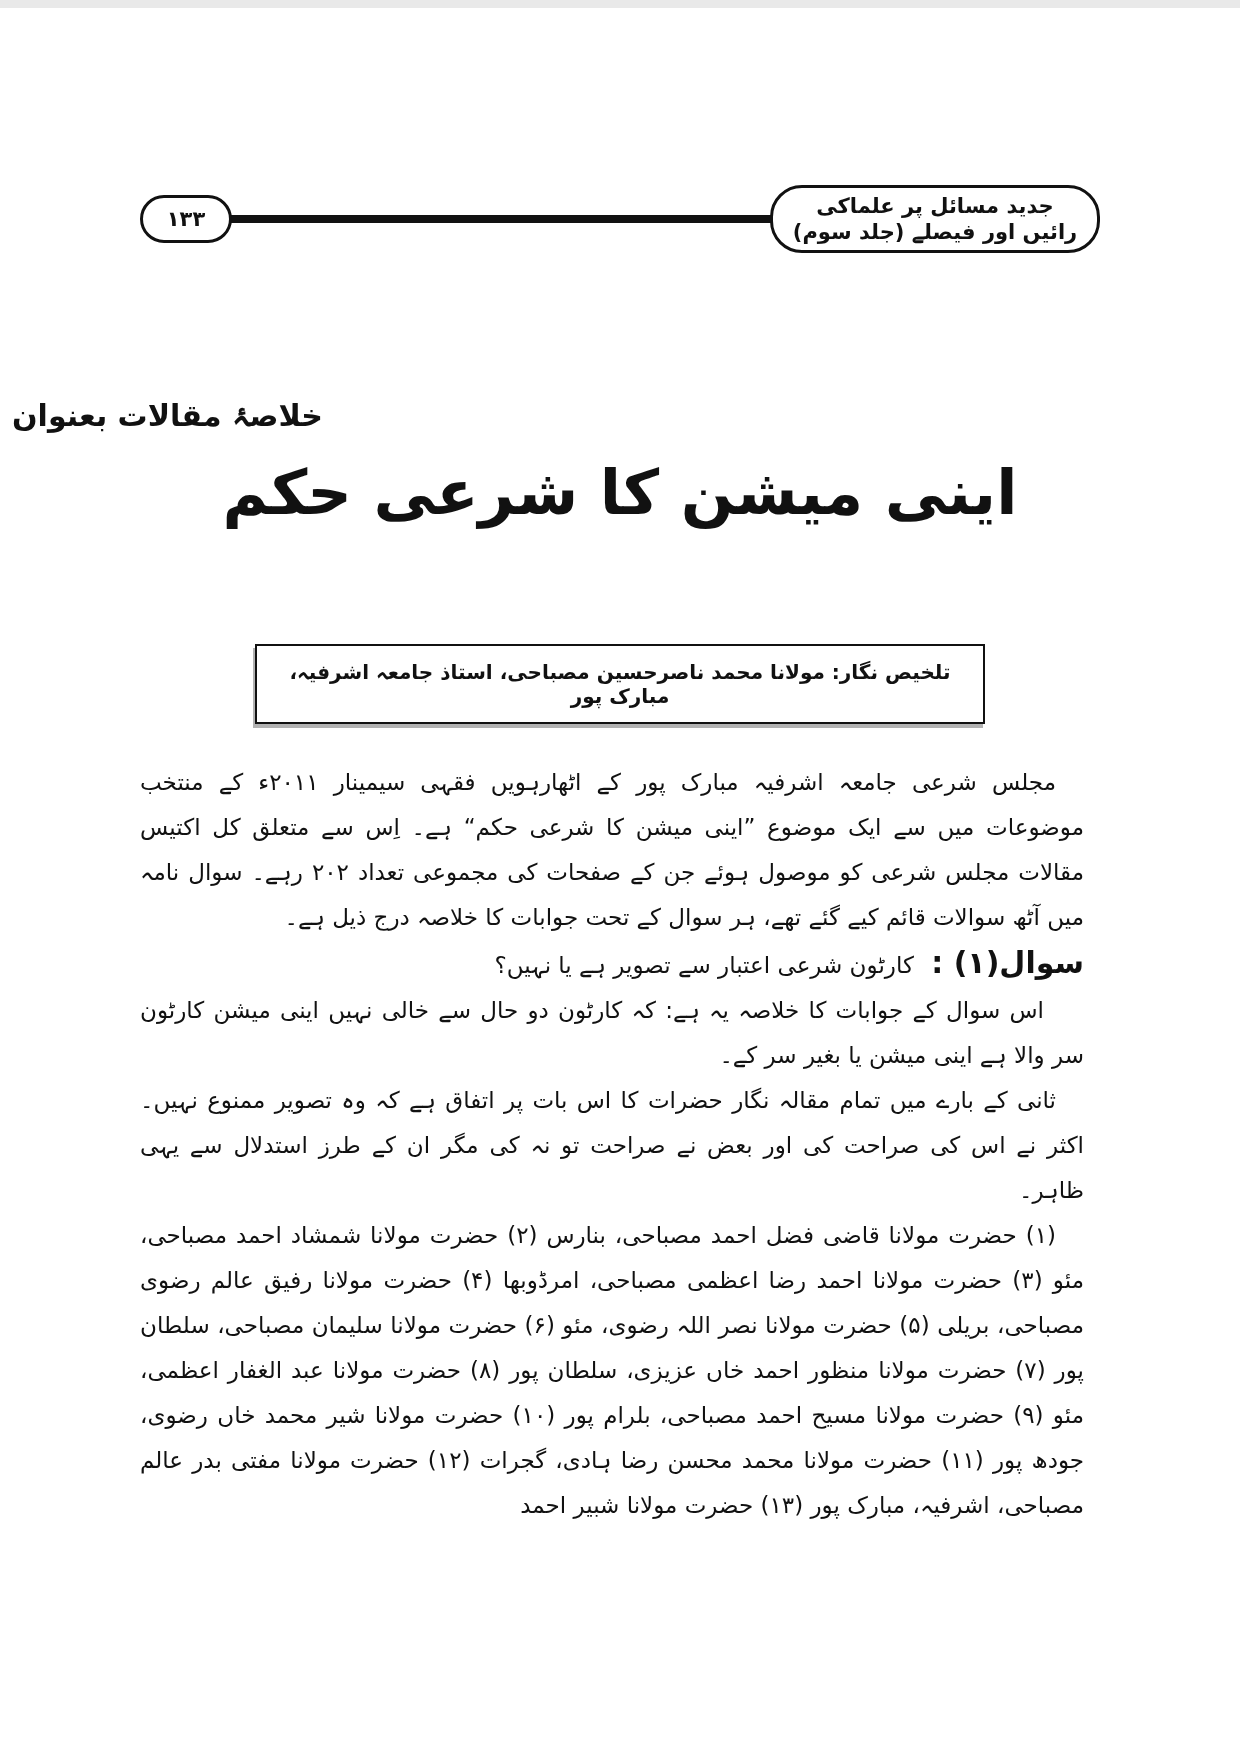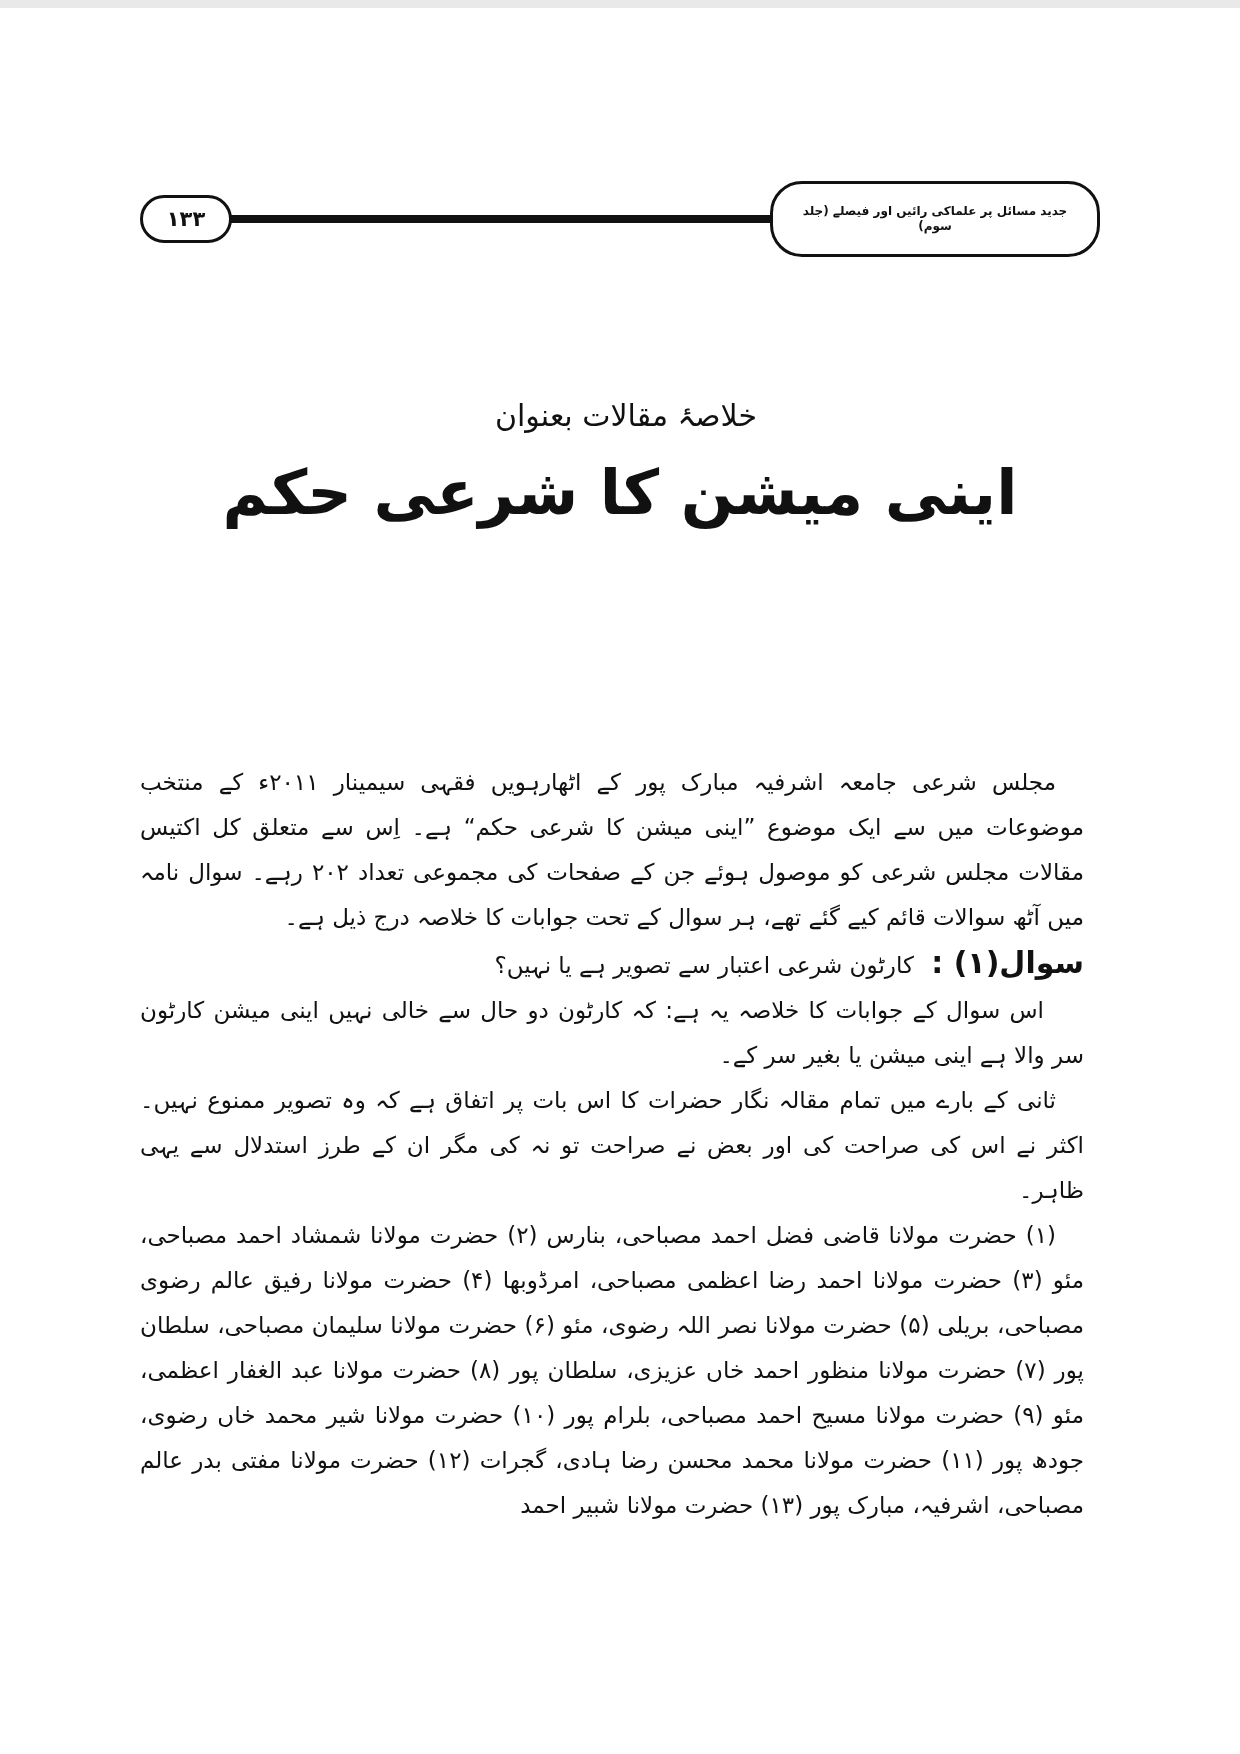--- a/index.html
+++ b/index.html
@@ -39,44 +39,44 @@
   }
   .page-num-pill {
     width: 92px;
     height: 48px;
     font-size: 21px;
     letter-spacing: 1px;
   }
   .title-pill {
     min-width: 262px;
     max-width: 330px;
-    height: 76px;
+    height: 68px;
     padding: 6px 16px;
-    font-size: 12px;
+    font-size: 21px;
     text-align: center;
     line-height: 1.25;
   }
   .header-rule {
     flex: 1;
     height: 5px;
     border-top: 4px solid #111111;
     border-bottom: 4px solid #111111;
     margin: 0 -8px;
     position: relative;
     z-index: 1;
   }
   
   .kicker {
     position: absolute;
     top: 390px;
     left: 12px;
     right: 0;
-    text-align: center;
+    text-align: left;
     font-size: 30px;
-    font-weight: normal;
+    font-weight: bold;
   }
   .main-title {
     position: absolute;
     top: 448px;
     left: 0;
     right: 0;
     text-align: center;
     font-size: 62px;
     font-weight: bold;
     letter-spacing: -1px;
@@ -123,20 +123,23 @@
   <div class="header">
     <div class="pill page-num-pill">۱۳۳</div>
     <div class="header-rule"></div>
     <div class="pill title-pill">جدید مسائل پر علماکی رائیں اور فیصلے (جلد سوم)</div>
   </div>
 
   <div class="kicker">خلاصۂ مقالات بعنوان</div>
 
   <div class="main-title">اینی میشن کا شرعی حکم</div>
 
+  <div class="byline-box">
+    <span>تلخیص نگار: مولانا محمد ناصرحسین مصباحی، استاذ جامعہ اشرفیہ، مبارک پور</span>
+  </div>
 
   <div class="body">
 
     <p class="indent-sm">مجلس شرعی جامعہ اشرفیہ مبارک پور کے اٹھارہویں فقہی سیمینار ۲۰۱۱ء کے منتخب موضوعات میں سے ایک موضوع ”اینی میشن کا شرعی حکم“ ہے۔ اِس سے متعلق کل اکتیس مقالات مجلس شرعی کو موصول ہوئے جن کے صفحات کی مجموعی تعداد ۲۰۲ رہے۔ سوال نامہ میں آٹھ سوالات قائم کیے گئے تھے، ہر سوال کے تحت جوابات کا خلاصہ درج ذیل ہے۔</p>
 
     <p class="no-indent">
       <span class="lead-label">سوال(۱) :</span>
       <span>کارٹون شرعی اعتبار سے تصویر ہے یا نہیں؟</span>
     </p>
 

